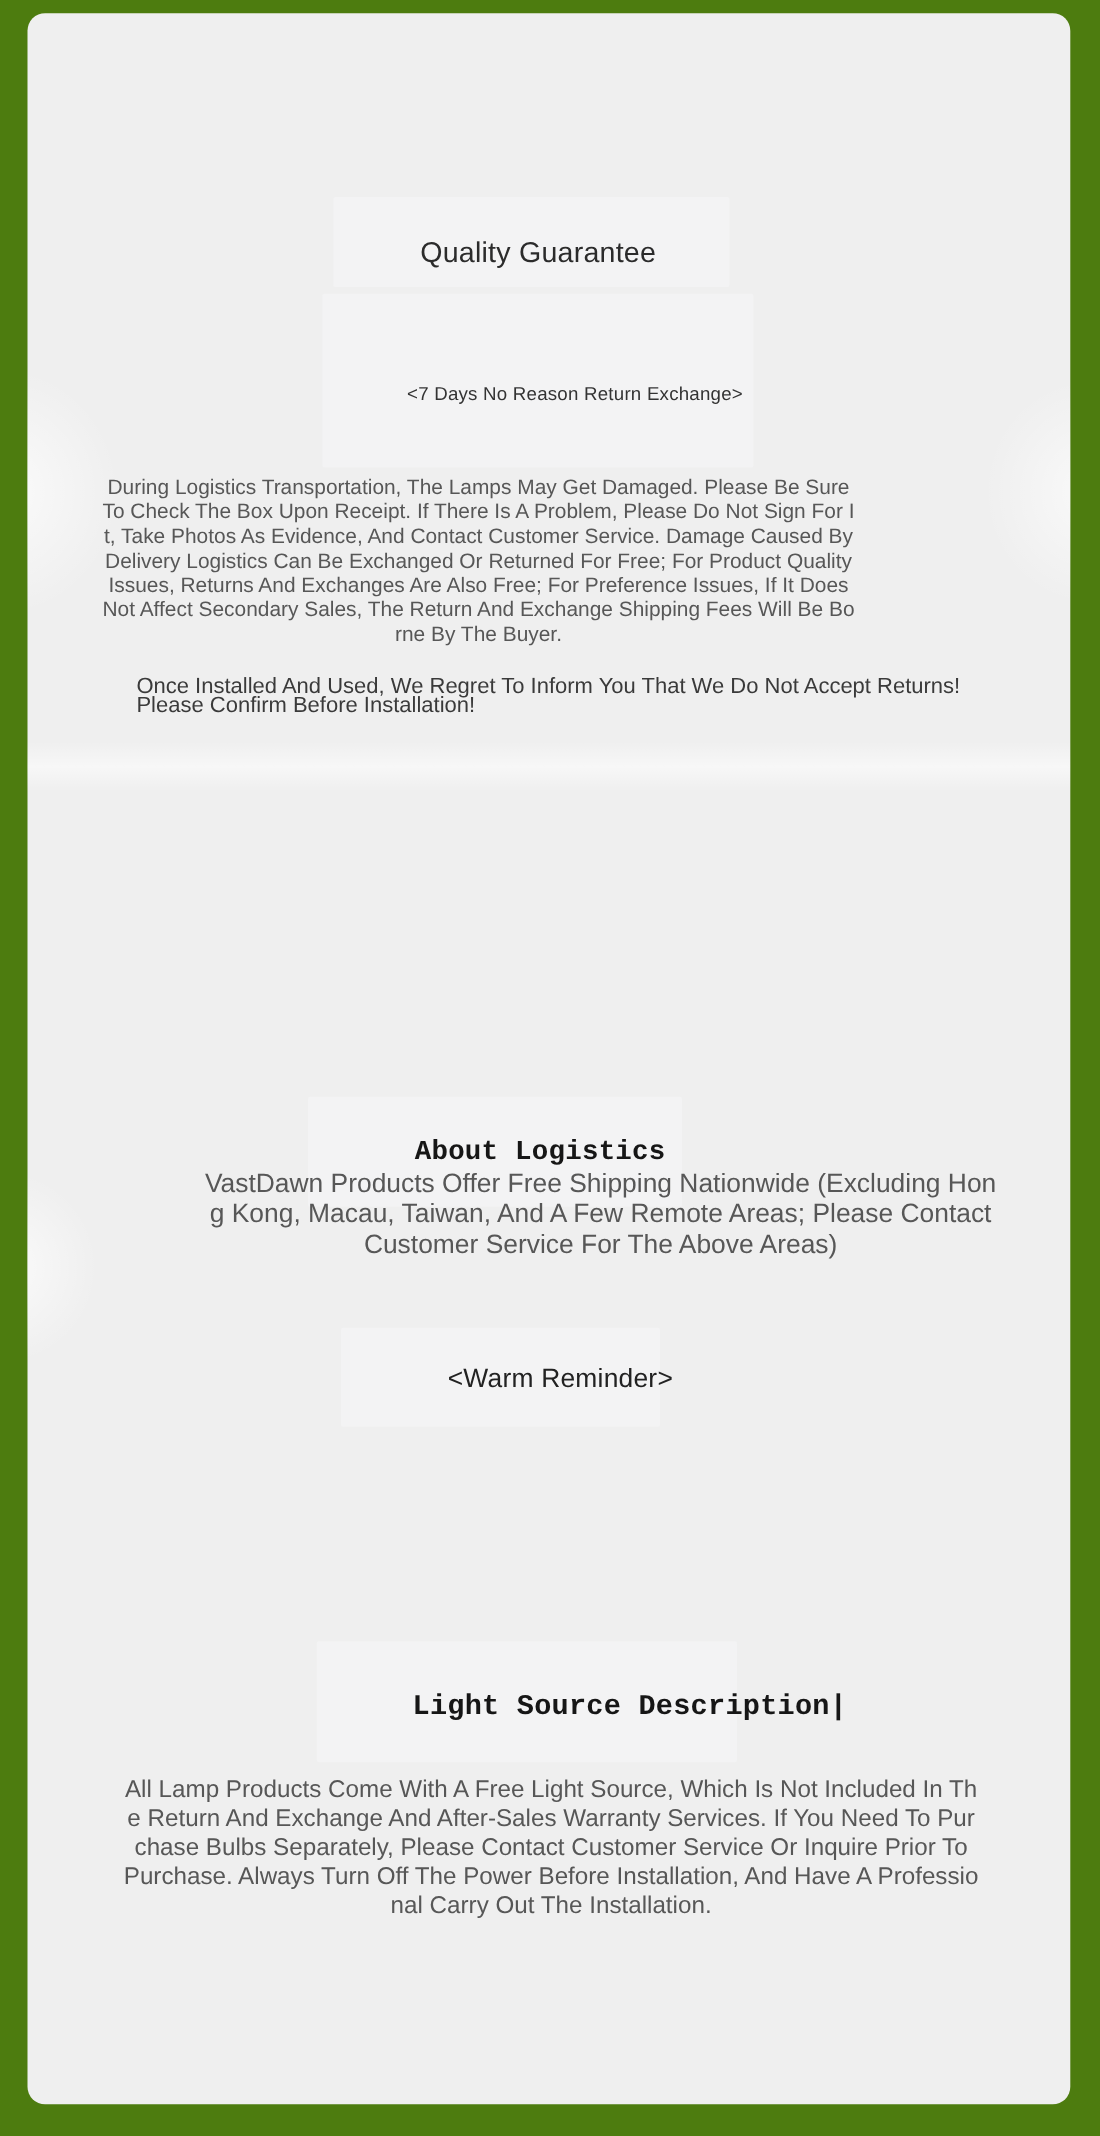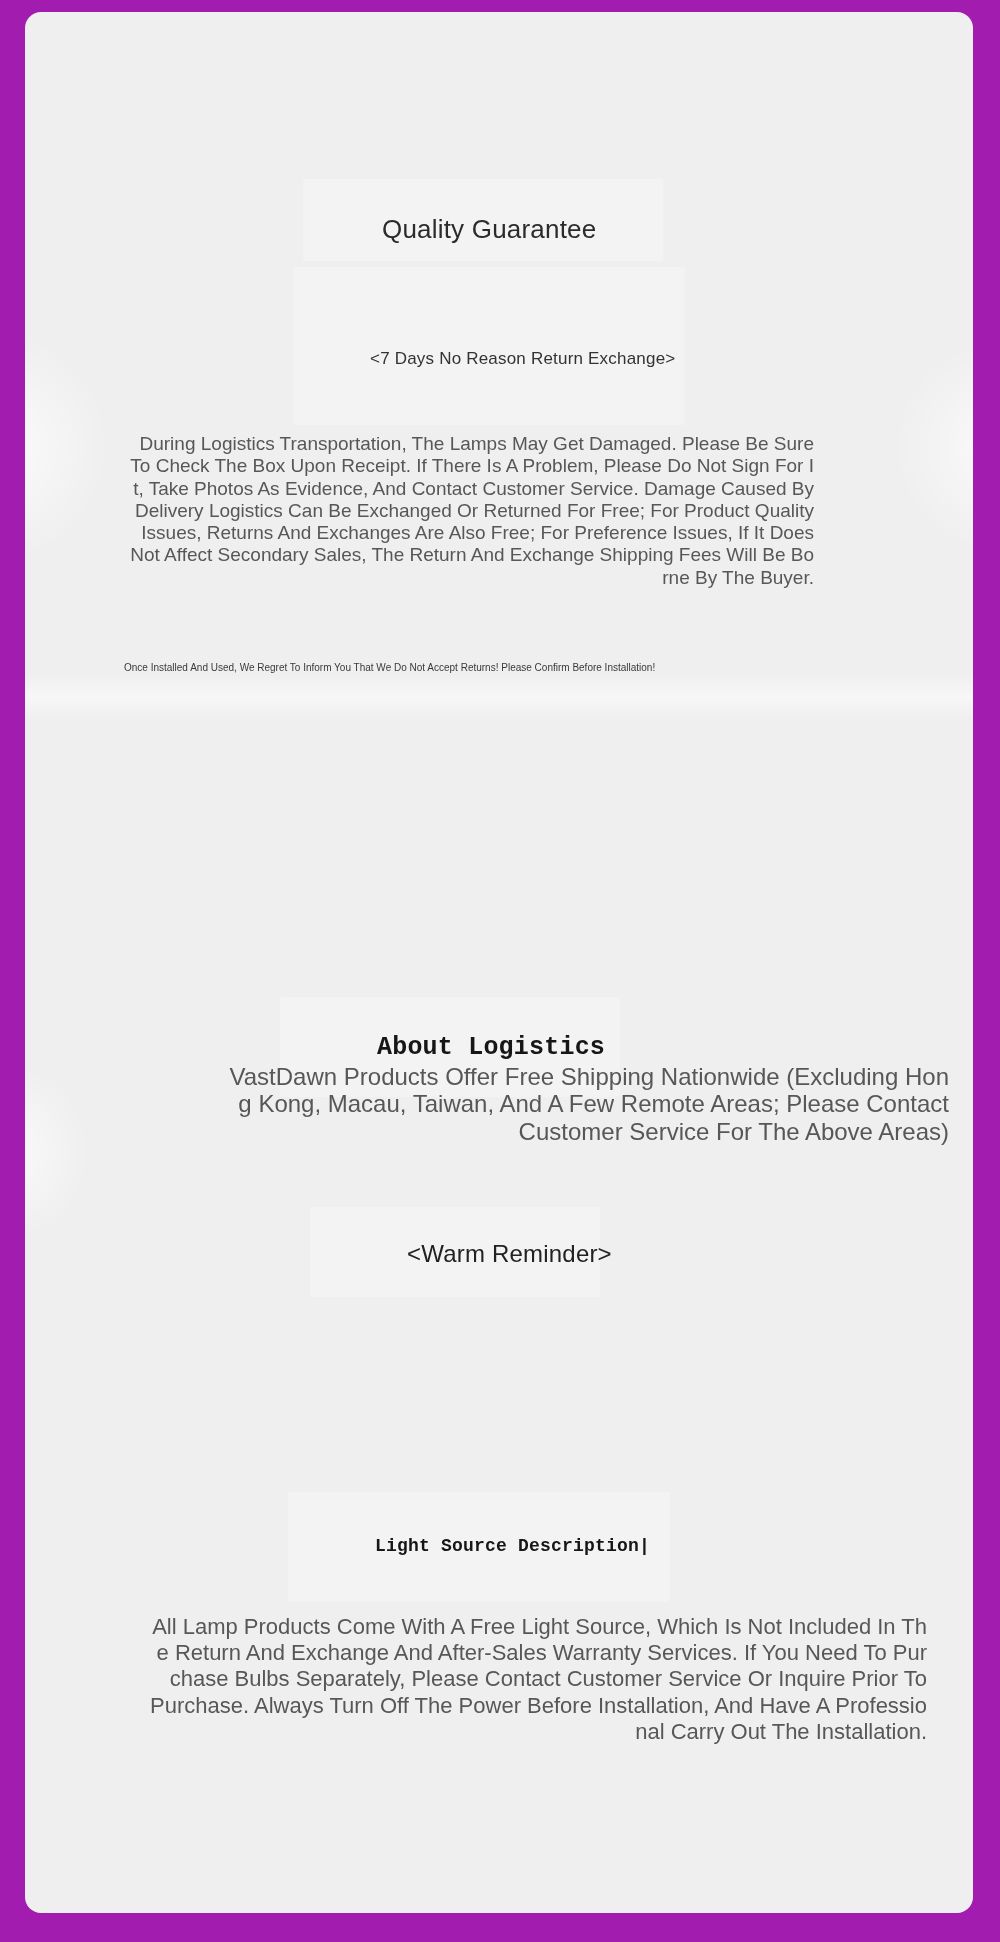--- a/index.html
+++ b/index.html
@@ -8,21 +8,21 @@
     background: #ffffff;
     width: 1000px;
     height: 1942px;
     overflow: hidden;
     font-family: "Liberation Sans", sans-serif;
   }
   .stage {
     position: relative;
     width: 1000px;
     height: 1942px;
-    background: #a21caf;
+    background: #4d7c0f;
   }
   .card {
     position: absolute;
     left: 25px;
     top: 12px;
     width: 948px;
     height: 1901px;
     background: #efefef;
     border-radius: 16px;
     overflow: hidden;
@@ -48,50 +48,49 @@
   .h-bold {                
     color: #161616;
     font-weight: 700;
     white-space: nowrap;
     letter-spacing: 0.2px;
     font-family: Liberation Mono, monospace;
   }
   .body-text {             
     color: #575757;
     word-break: break-all;
-    text-align: right;
-    margin-left: 37px;
+    text-align: center;
   }
   .note-text {
     color: #3a3a3a;
     word-break: break-all;
   }
   .nowrap-overflow {
     white-space: nowrap;
     color: #575757;
   }
 
   
   .bx-title-qg      { left: 278px; top: 167px; width: 360px; height: 82px; }
   .bx-7days         { left: 268px; top: 255px; width: 392px; height: 158px; }
   .bx-about         { left: 255px; top: 985px;  width: 340px; height: 100px; }
   .bx-warm          { left: 285px; top: 1195px; width: 290px; height: 90px; }
   .bx-light         { left: 263px; top: 1480px; width: 382px; height: 110px; }
 
   .t-quality        { left: 357px; top: 202px; font-size: 26px; }
   .t-7days          { left: 345px; top: 337px; font-size: 17px; color: #333333; }
   .p-return         { left: 68px;  top: 421px; width: 684px; font-size: 19px; line-height: 22.3px; }
-  .p-note           { left: 99px;  top: 648px; width: 756px; font-size: 10px; line-height: 16.5px; }
+  .p-note           { left: 99px;  top: 604px; width: 756px; font-size: 20px; line-height: 16.5px; }
   .t-2years         { left: 360px; top: 770px; font-size: 26px; color: #222222; }
   .p-warranty       { left: 72px;  top: 848px; font-size: 17px; line-height: 24px; }
   .t-about          { left: 352px; top: 1021px; font-size: 25px; }
   .p-shipping       { left: 155px; top: 1051px; width: 732px; font-size: 24px; line-height: 27.3px; }
   .t-warm           { left: 382px; top: 1228px; font-size: 24px; color: #222222; }
   .p-reminder       { left: 188px; top: 1295px; width: 724px; font-size: 24px; line-height: 26.5px; }
-  .t-light          { left: 350px; top: 1524px; font-size: 18px; text-align: right; }
+  .t-light          { left: 350px; top: 1524px; font-size: 26px; text-align: right; }
   .p-light          { left: 87px;  top: 1602px; width: 778px; font-size: 22px; line-height: 26.2px; }
 
   .sm-left-1  { left: -25px; top: 320px; width: 110px; height: 230px; }
   .sm-right-1 { left: 868px; top: 330px; width: 100px; height: 210px; }
   .sm-band-1  { left: 0;     top: 662px; width: 948px; height: 46px; }
   .sm-left-2  { left: -25px; top: 1050px; width: 90px; height: 180px; }
 </style>
 </head>
 <body style="background: rgb(255, 255, 255);">
 

